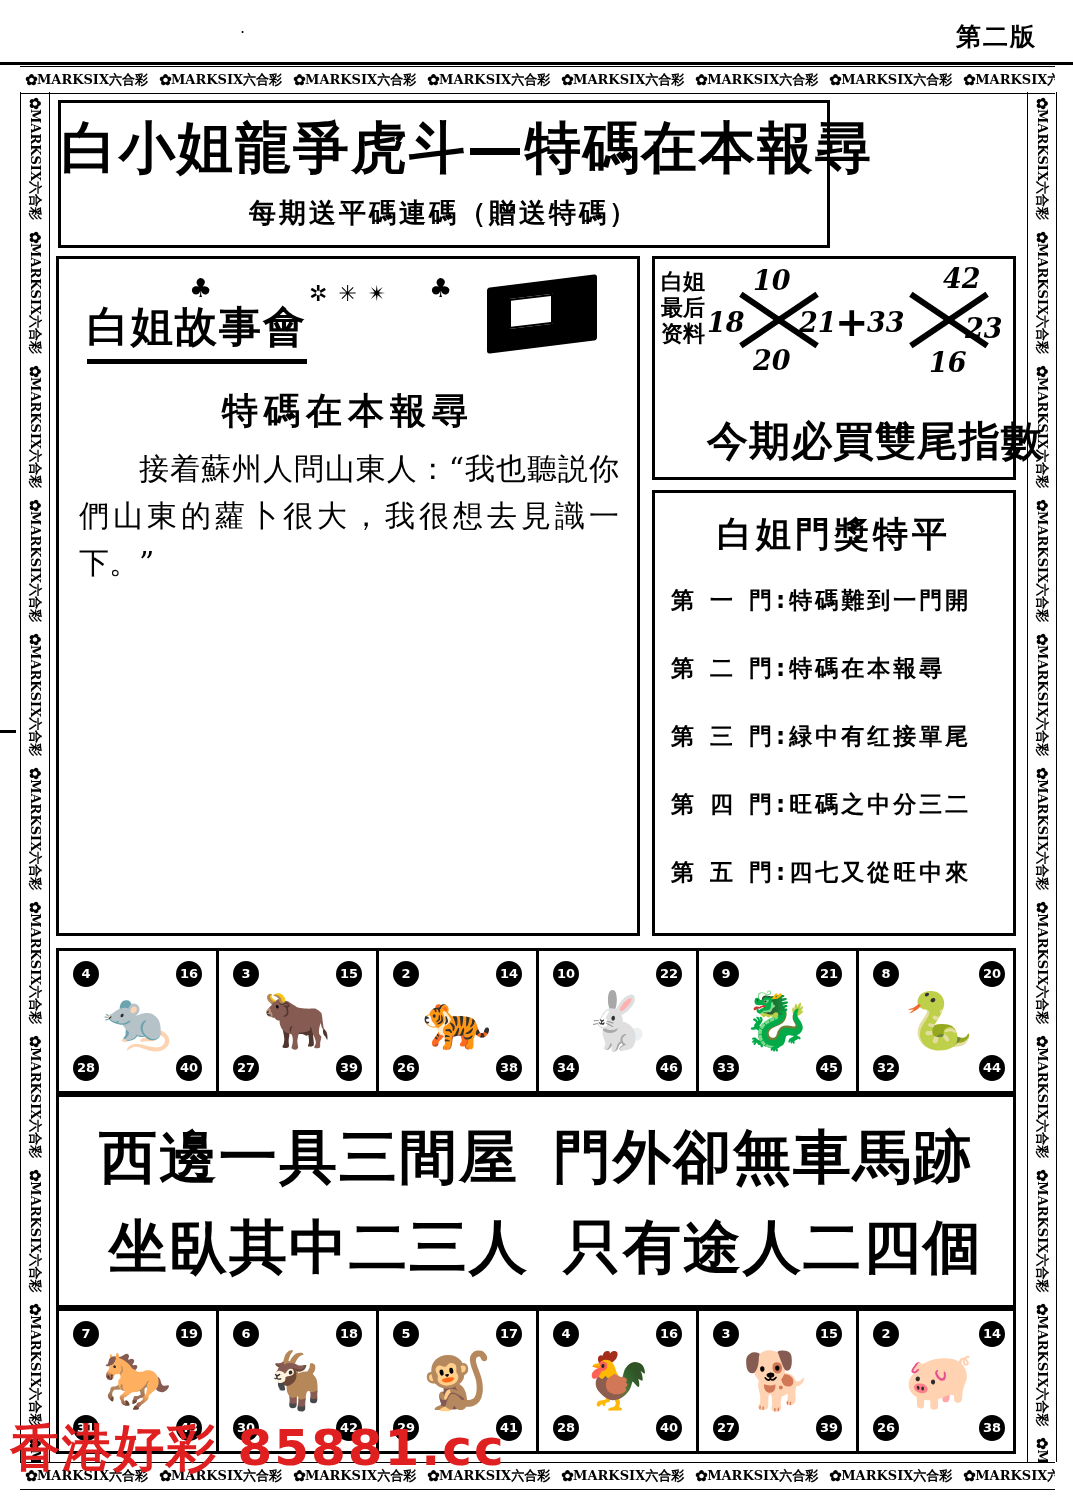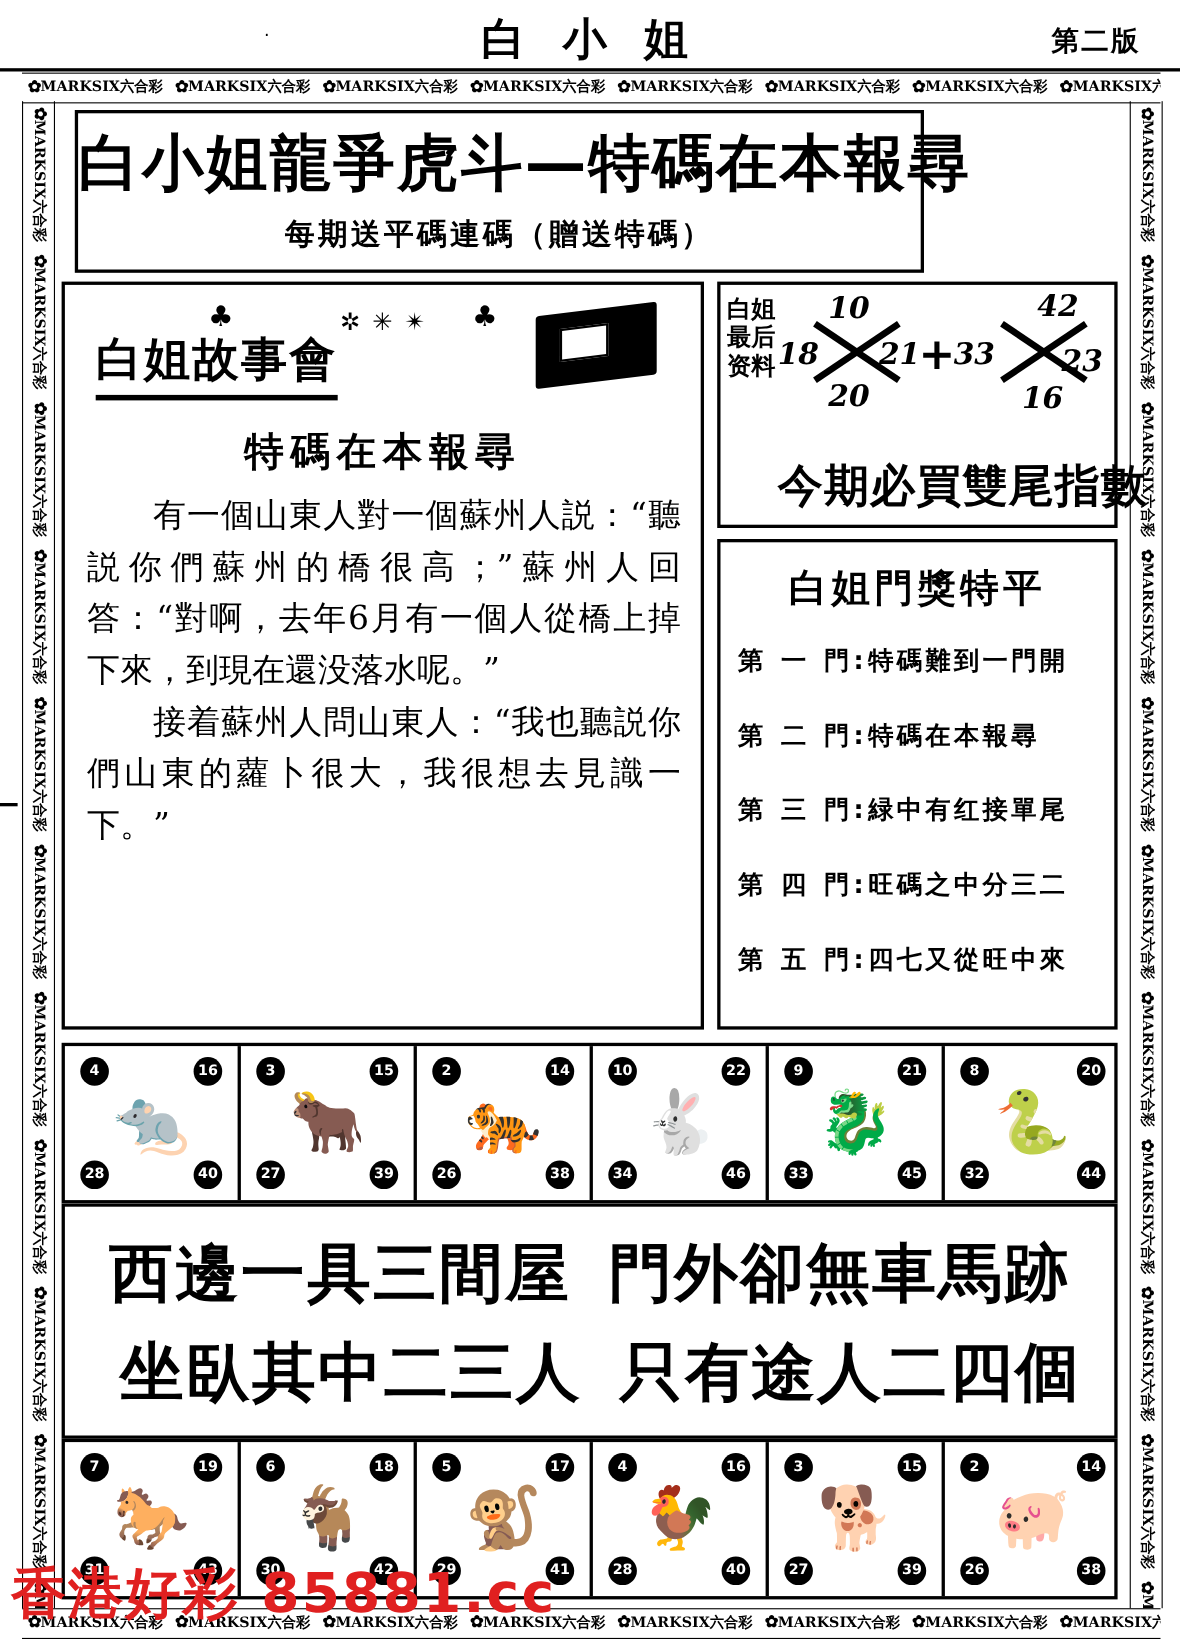--- a/index.html
+++ b/index.html
@@ -22,21 +22,21 @@
   .strip-side-left{left:20px;}
   .strip-side-right{left:1027px;}
   .vert-inner{position:absolute;left:50%;top:0;transform-origin:0 0;transform:rotate(90deg) translateY(-50%);white-space:nowrap;font-family:"DejaVu Serif","Liberation Serif",serif;font-size:13px;font-weight:bold;line-height:26px;}
 
   
   .frame{position:absolute;left:56px;top:100px;width:960px;height:1355px;}
 
   .box{position:absolute;border:3px solid #000;box-sizing:border-box;background:#fff;}
 
   
-  .hl{left:12px;top:0;width:772px;height:148px;}
+  .hl{left:2px;top:0;width:772px;height:148px;}
   .hl-main{position:absolute;left:0;right:0;top:8px;text-align:center;font-size:56px;font-weight:bold;letter-spacing:2px;white-space:nowrap;font-family:"DejaVu Sans","Liberation Sans",sans-serif;}
   .hl-sub{position:absolute;left:0;right:0;top:92px;text-align:center;font-size:27px;font-weight:bold;letter-spacing:3px;white-space:nowrap;}
 
   
   .story{left:0;top:156px;width:584px;height:680px;}
   .story-title{position:absolute;left:28px;top:40px;font-size:42px;font-weight:bold;letter-spacing:2px;white-space:nowrap;border-bottom:5px solid #000;padding-bottom:4px;}
   .tulip{position:absolute;font-size:26px;}
   .book{position:absolute;right:40px;top:22px;width:110px;height:66px;background:#000;transform:skewY(-7deg);border-radius:3px;}
   .book:after{content:"";position:absolute;left:22px;top:14px;width:40px;height:26px;background:#fff;border:2px solid #000;}
   .sparkle{position:absolute;left:250px;top:22px;font-size:22px;letter-spacing:2px;}
@@ -83,21 +83,20 @@
   .wm .site{color:#e02020;}
   .tick{position:absolute;left:0;top:730px;width:16px;height:3px;background:#000;}
 </style>
 </head>
 <body>
 
 <div class="page">
 
   <div class="masthead">
     <div class="masthead-dot">.</div>
-    <div class="masthead-title">白 小 姐</div>
     <div class="masthead-edition">第二版</div>
   </div>
 
   <div class="strip strip-top" id="strip-top"><span class="strip-unit"><span class="flower">✿</span>MARKSIX六合彩</span><span class="strip-unit"><span class="flower">✿</span>MARKSIX六合彩</span><span class="strip-unit"><span class="flower">✿</span>MARKSIX六合彩</span><span class="strip-unit"><span class="flower">✿</span>MARKSIX六合彩</span><span class="strip-unit"><span class="flower">✿</span>MARKSIX六合彩</span><span class="strip-unit"><span class="flower">✿</span>MARKSIX六合彩</span><span class="strip-unit"><span class="flower">✿</span>MARKSIX六合彩</span><span class="strip-unit"><span class="flower">✿</span>MARKSIX六合彩</span></div>
   <div class="strip strip-bottom" id="strip-bottom"><span class="strip-unit"><span class="flower">✿</span>MARKSIX六合彩</span><span class="strip-unit"><span class="flower">✿</span>MARKSIX六合彩</span><span class="strip-unit"><span class="flower">✿</span>MARKSIX六合彩</span><span class="strip-unit"><span class="flower">✿</span>MARKSIX六合彩</span><span class="strip-unit"><span class="flower">✿</span>MARKSIX六合彩</span><span class="strip-unit"><span class="flower">✿</span>MARKSIX六合彩</span><span class="strip-unit"><span class="flower">✿</span>MARKSIX六合彩</span><span class="strip-unit"><span class="flower">✿</span>MARKSIX六合彩</span></div>
   <div class="strip strip-side strip-side-left">
       <div class="vert-inner" id="strip-left"><span class="strip-unit"><span class="flower">✿</span>MARKSIX六合彩</span><span class="strip-unit"><span class="flower">✿</span>MARKSIX六合彩</span><span class="strip-unit"><span class="flower">✿</span>MARKSIX六合彩</span><span class="strip-unit"><span class="flower">✿</span>MARKSIX六合彩</span><span class="strip-unit"><span class="flower">✿</span>MARKSIX六合彩</span><span class="strip-unit"><span class="flower">✿</span>MARKSIX六合彩</span><span class="strip-unit"><span class="flower">✿</span>MARKSIX六合彩</span><span class="strip-unit"><span class="flower">✿</span>MARKSIX六合彩</span><span class="strip-unit"><span class="flower">✿</span>MARKSIX六合彩</span><span class="strip-unit"><span class="flower">✿</span>MARKSIX六合彩</span><span class="strip-unit"><span class="flower">✿</span>MARKSIX六合彩</span></div>
     </div>
   <div class="strip strip-side strip-side-right">
       <div class="vert-inner" id="strip-right"><span class="strip-unit"><span class="flower">✿</span>MARKSIX六合彩</span><span class="strip-unit"><span class="flower">✿</span>MARKSIX六合彩</span><span class="strip-unit"><span class="flower">✿</span>MARKSIX六合彩</span><span class="strip-unit"><span class="flower">✿</span>MARKSIX六合彩</span><span class="strip-unit"><span class="flower">✿</span>MARKSIX六合彩</span><span class="strip-unit"><span class="flower">✿</span>MARKSIX六合彩</span><span class="strip-unit"><span class="flower">✿</span>MARKSIX六合彩</span><span class="strip-unit"><span class="flower">✿</span>MARKSIX六合彩</span><span class="strip-unit"><span class="flower">✿</span>MARKSIX六合彩</span><span class="strip-unit"><span class="flower">✿</span>MARKSIX六合彩</span><span class="strip-unit"><span class="flower">✿</span>MARKSIX六合彩</span></div>
@@ -113,21 +112,20 @@
     </div>
 
     <div class="box story">
       <span class="tulip" style="left:130px;top:14px;">♣</span>
       <span class="tulip" style="left:370px;top:14px;">♣</span>
       <span class="sparkle">✲ ✳ ✴</span>
       <div class="book"></div>
       <div class="story-title">白姐故事會</div>
       <div class="story-head">特碼在本報尋</div>
       <div class="story-body">
-        <p>有一個山東人對一個蘇州人説：“聽説你們蘇州的橋很高；”蘇州人回答：“對啊，去年6月有一個人從橋上掉下來，到現在還没落水呢。”</p>
         <p>接着蘇州人問山東人：“我也聽説你們山東的蘿卜很大，我很想去見識一下。”</p>
       </div>
     </div>
 
     <div class="box cross">
       <div class="cross-side">白姐最后资料</div>
       <div class="cross-area">
         <span class="numpos" style="left:46px;top:0px;">10</span>
         <span class="numpos" style="left:0px;top:42px;">18</span>
         <span class="numpos" style="left:92px;top:42px;">21</span>

